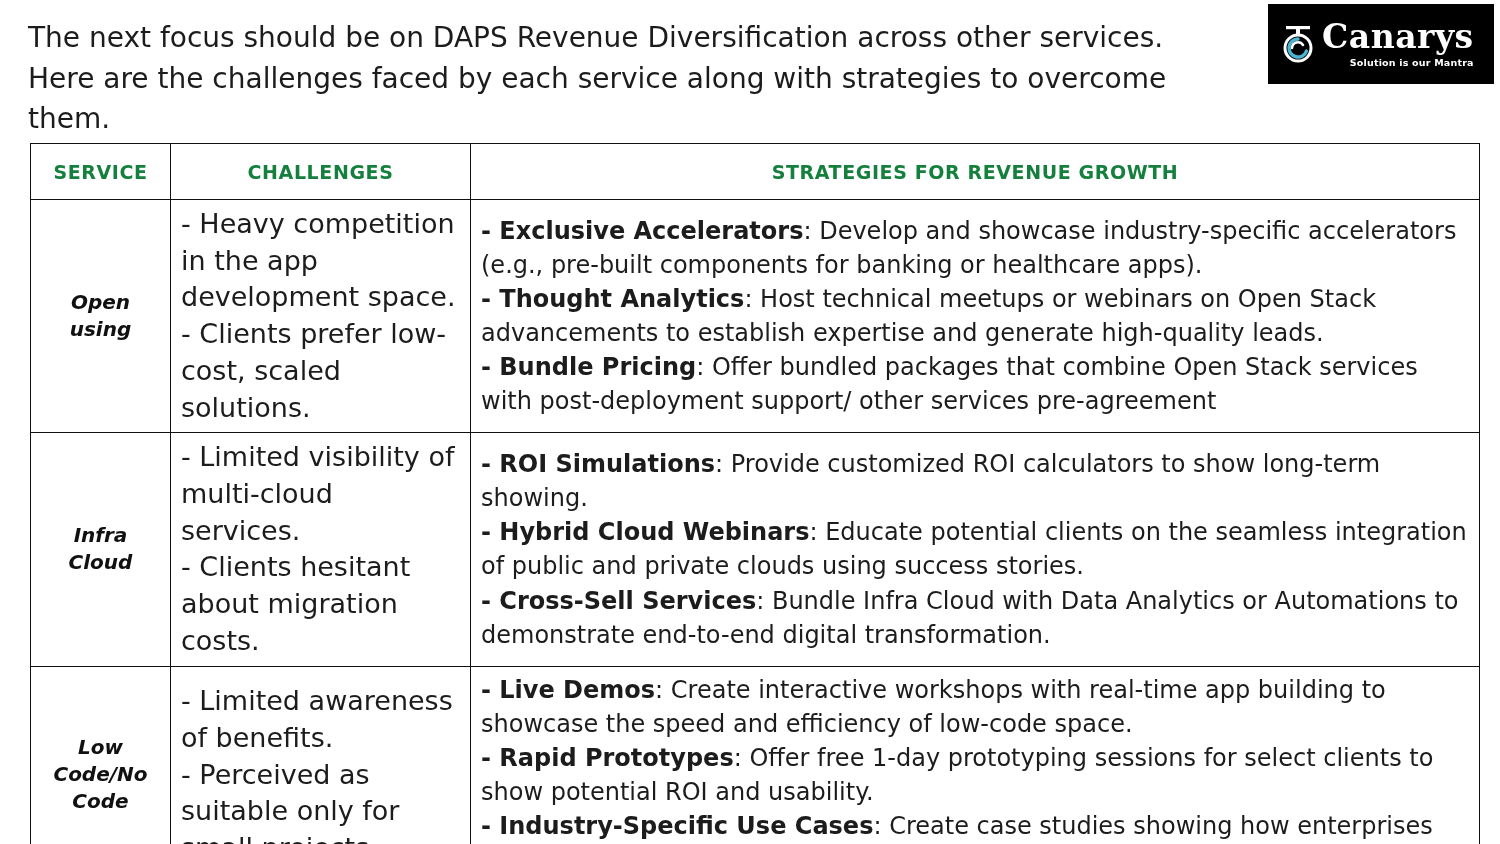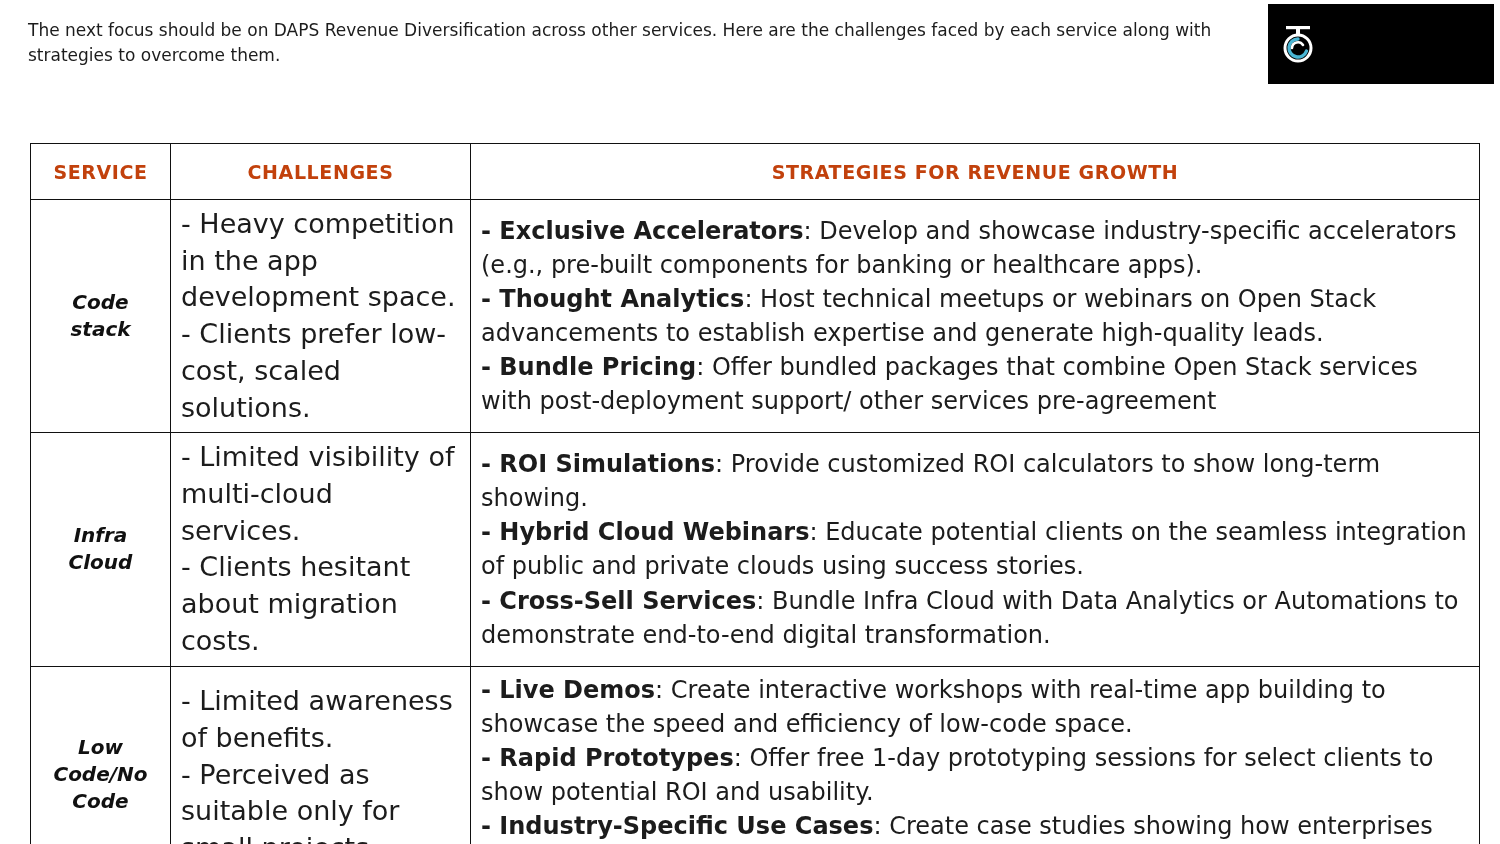--- a/index.html
+++ b/index.html
@@ -60,21 +60,21 @@
     text-align: right;
     margin-top: 5px;
     letter-spacing: 0.2px;
   }
   
   .intro {
     position: absolute;
     left: 28px;
     top: 18px;
     width: 1190px;
-    font-size: 17px;
+    font-size: 28px;
     line-height: 1.45;
     color: #1c1c1c;
     font-family: "DejaVu Sans", sans-serif;
   }
   
   .table-wrap {
     position: absolute;
     left: 30px;
     top: 143px;
     width: 1450px;
@@ -84,21 +84,21 @@
     width: 100%;
     table-layout: fixed;
   }
   table.matrix th, table.matrix td {
     border: 1.5px solid #111111;
     vertical-align: middle;
     padding: 6px 10px;
     box-sizing: border-box;
   }
   thead th {
-    color: #c2410c;
+    color: #15803d;
     font-size: 19px;
     font-weight: bold;
     letter-spacing: 0.6px;
     text-align: center;
     height: 56px;
     padding: 4px 6px;
   }
   col.c-service { width: 140px; }
   col.c-challenges { width: 300px; }
   col.c-strategies { width: auto; }
@@ -139,39 +139,43 @@
   <div class="intro">The next focus should be on DAPS Revenue Diversification across other services. Here are the challenges faced by each service along with strategies to overcome them.</div>
 
   <div class="logo-box">
     <svg class="logo-mark" viewBox="0 0 44 44">
       <rect x="10" y="4" width="24" height="3.2" fill="#ffffff"></rect>
       <rect x="20" y="7" width="4" height="6" fill="#ffffff"></rect>
       <circle cx="22" cy="26" r="13" fill="none" stroke="#ffffff" stroke-width="3"></circle>
       <path d="M22 17 a9 9 0 1 0 8.5 12" fill="none" stroke="#4ab6d4" stroke-width="3.4" stroke-linecap="round"></path>
       <path d="M16 26 a6 6 0 0 1 11 -3" fill="none" stroke="#ffffff" stroke-width="2.6" stroke-linecap="round"></path>
     </svg>
+    <div class="logo-text-wrap">
+      <div class="logo-name">Canarys</div>
+      <div class="logo-tagline">Solution is our Mantra</div>
+    </div>
   </div>
 
   <div class="table-wrap">
     <table class="matrix">
       <colgroup>
         <col class="c-service">
         <col class="c-challenges">
         <col class="c-strategies">
       </colgroup>
       <thead>
         <tr>
           <th>SERVICE</th>
           <th>CHALLENGES</th>
           <th>STRATEGIES FOR REVENUE GROWTH</th>
         </tr>
       </thead>
       <tbody id="table-body">
           <tr>
-            <td class="service">Code stack</td>
+            <td class="service">Open using</td>
             <td class="challenges">
               <span class="chal-line">- Heavy competition in the app development space.</span>
               <span class="chal-line">- Clients prefer low-cost, scaled solutions.</span>
             </td>
             <td class="strategies">
               <span class="line"><b>- Exclusive Accelerators</b><span>: Develop and showcase industry-specific accelerators (e.g., pre-built components for banking or healthcare apps).</span></span>
               <span class="line"><b>- Thought Analytics</b><span>: Host technical meetups or webinars on Open Stack advancements to establish expertise and generate high-quality leads.</span></span>
               <span class="line"><b>- Bundle Pricing</b><span>: Offer bundled packages that combine Open Stack services with post-deployment support/ other services pre-agreement</span></span>
             </td>
           </tr>

